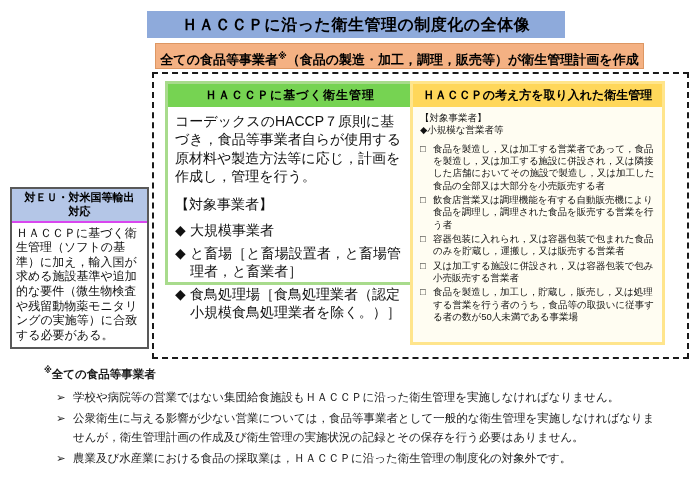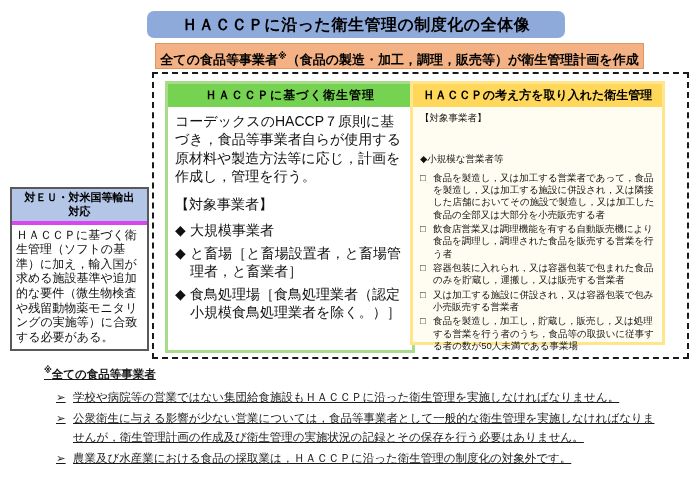--- a/index.html
+++ b/index.html
@@ -5,72 +5,72 @@
   * { margin:0; padding:0; box-sizing:border-box; }
   html,body { background:#fff; }
   body {
     width:700px; height:495px; position:relative; overflow:hidden;
     font-family:"Liberation Sans","DejaVu Sans",sans-serif;
     color:#1a1a1a;
   }
   .title-bar {
     position:absolute; left:147px; top:11px; width:418px; height:27px;
     background:#8EAADB; font-size:16px; font-weight:bold; color:#000;
-    text-align:center; line-height:27px; letter-spacing:0.5px;border-radius:7px;
+    text-align:center; line-height:27px; letter-spacing:0.5px;
   }
   .subtitle-bar {
     position:absolute; left:155px; top:43px; width:489px; height:26px;
     background:#F4B183; border:1px solid #DD9763;
     font-size:13px; font-weight:bold; color:#000;
     text-align:center; line-height:24px;
   }
   .subtitle-bar sup { font-size:9px; vertical-align:super; }
   .dashed-frame {
     position:absolute; left:152px; top:72px; width:537px; height:287px;
     border:2px dashed #1a1a1a;
   }
   .panel { position:absolute; background:#fff; }
   .panel-green {
-    left:11px; top:7px; width:250px; height:272px;
+    left:11px; top:7px; width:250px; height:204px;
     border:3px solid #A8DB8C;
   }
   .panel-yellow {
     left:256px; top:7px; width:255px; height:264px;
     border:3px solid #FFE58C; background:#FFFDF2;
   }
   .panel-header {
     font-weight:bold; text-align:center; font-size:12px; color:#000;
     padding:3px 0; letter-spacing:1px;
   }
   .panel-green .panel-header { background:#76D352; }
   .panel-yellow .panel-header { background:#FFD75A; letter-spacing:0; }
   .panel-body { padding:5px 7px; font-size:14px; line-height:1.32; color:#111; }
   .panel-yellow .panel-body { font-size:9.5px; line-height:1.3; }
   .panel-body p.desc { margin-bottom:9px; }
   .target-heading { font-weight:normal; margin-bottom:8px; }
   .panel-yellow .target-heading { margin-bottom:0; }
-  .sub-heading { margin-bottom:6px;margin-top:29px; }
+  .sub-heading { margin-bottom:6px; }
   ul.bullet-list { list-style:none; }
   ul.bullet-list li { display:flex; margin-bottom:4px; }
   ul.bullet-list li .glyph { flex:0 0 15px; }
   .panel-yellow ul.bullet-list li { margin-bottom:2px; }
   .panel-yellow ul.bullet-list li .glyph { flex:0 0 13px; }
   .export-box {
     position:absolute; left:10px; top:187px; width:139px;
     border:2px solid #595959; background:#fff;
   }
   .export-box .export-header {
     background:#B4C6E7; font-size:11px; font-weight:bold; color:#000;
     text-align:center; line-height:1.25; padding:2px 10px;
-    border-bottom:4px solid #d946ef;
+    border-bottom:2px solid #d946ef;
   }
   .export-box .export-body {
     font-size:12px; line-height:1.22; padding:3px 3px 4px 4px; color:#111;
   }
-  .footnote { position:absolute; left:44px; top:366px; width:618px;text-decoration:underline; }
+  .footnote { position:absolute; left:44px; top:366px; width:618px; }
   .footnote-heading { font-size:11.5px; font-weight:bold; margin-bottom:6px; }
   .footnote-heading sup { font-size:8px; vertical-align:super; }
   ul.footnote-list { list-style:none; font-size:11.5px; line-height:1.6; color:#222; }
   ul.footnote-list li { display:flex; margin-bottom:3px; padding-left:12px; }
   ul.footnote-list li .glyph { flex:0 0 17px; }
 </style>
 </head>
 <body>
 
 <div class="title-bar">ＨＡＣＣＰに沿った衛生管理の制度化の全体像</div>

